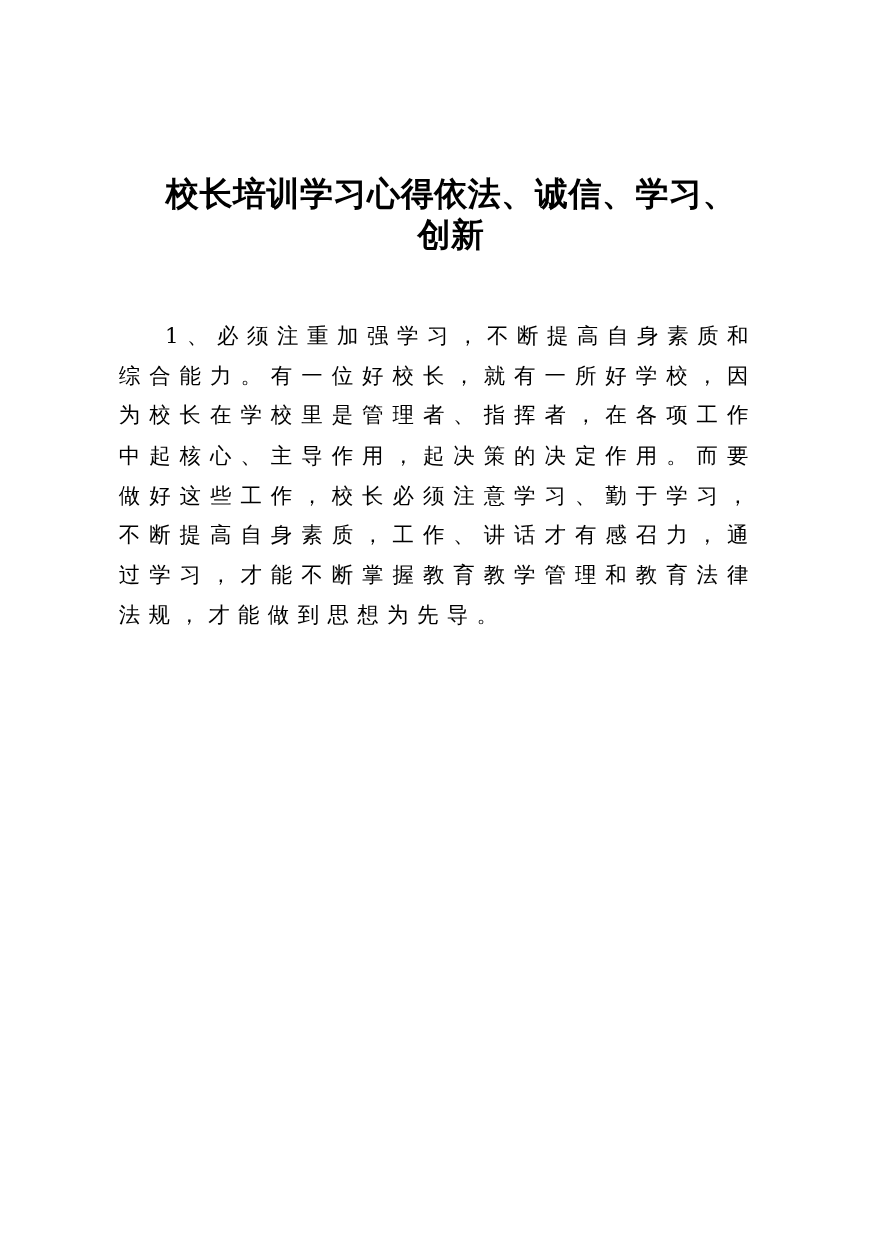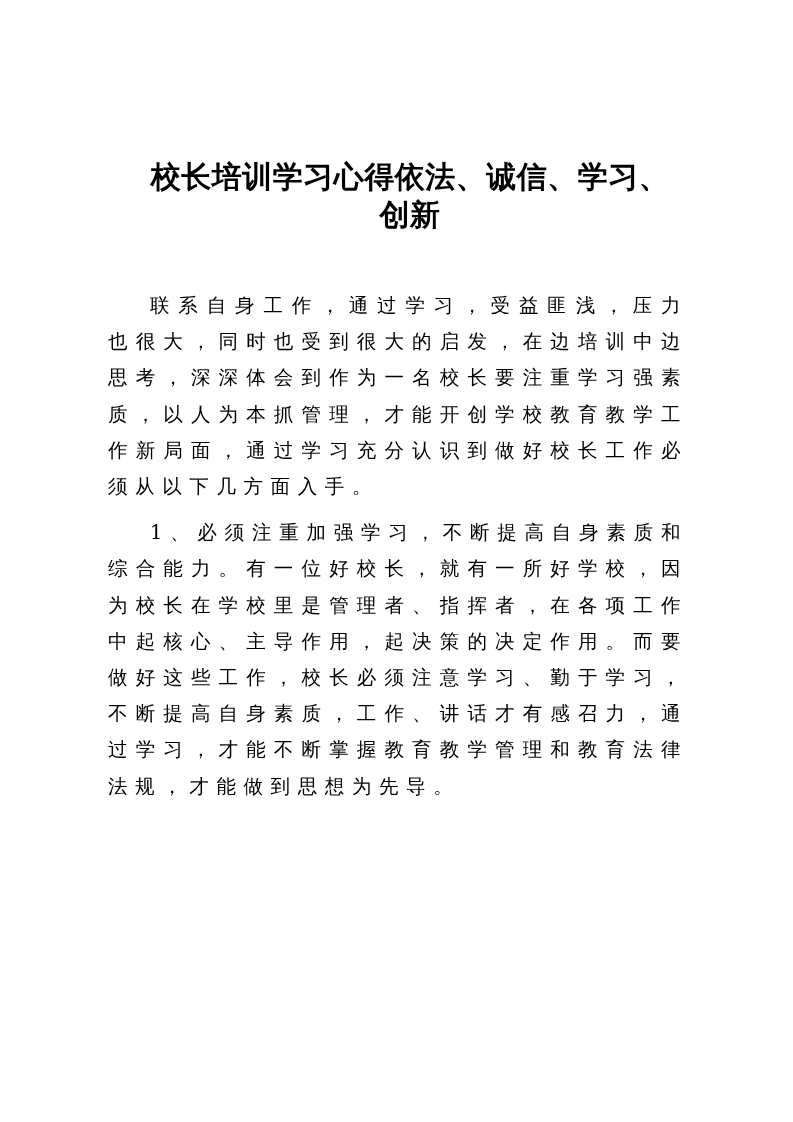--- a/index.html
+++ b/index.html
@@ -55,16 +55,15 @@
 </head>
 <body>
 
 <div class="page">
   <h1 class="title">
     <span>校长培训学习心得依法、诚信、学习、</span><br>
     <span>创新</span>
   </h1>
 
   <div class="body-text">
-    <p class="para">联系自身工作，通过学习，受益匪浅，压力也很大，同时也受到很大的启发，在边培训中边思考，深深体会到作为一名校长要注重学习强素质，以人为本抓管理，才能开创学校教育教学工作新局面，通过学习充分认识到做好校长工作必须从以下几方面入手。</p>
     <p class="para">1、必须注重加强学习，不断提高自身素质和综合能力。有一位好校长，就有一所好学校，因为校长在学校里是管理者、指挥者，在各项工作中起核心、主导作用，起决策的决定作用。而要做好这些工作，校长必须注意学习、勤于学习，不断提高自身素质，工作、讲话才有感召力，通过学习，才能不断掌握教育教学管理和教育法律法规，才能做到思想为先导。</p>
   </div>
 </div>
 
 </body></html>

